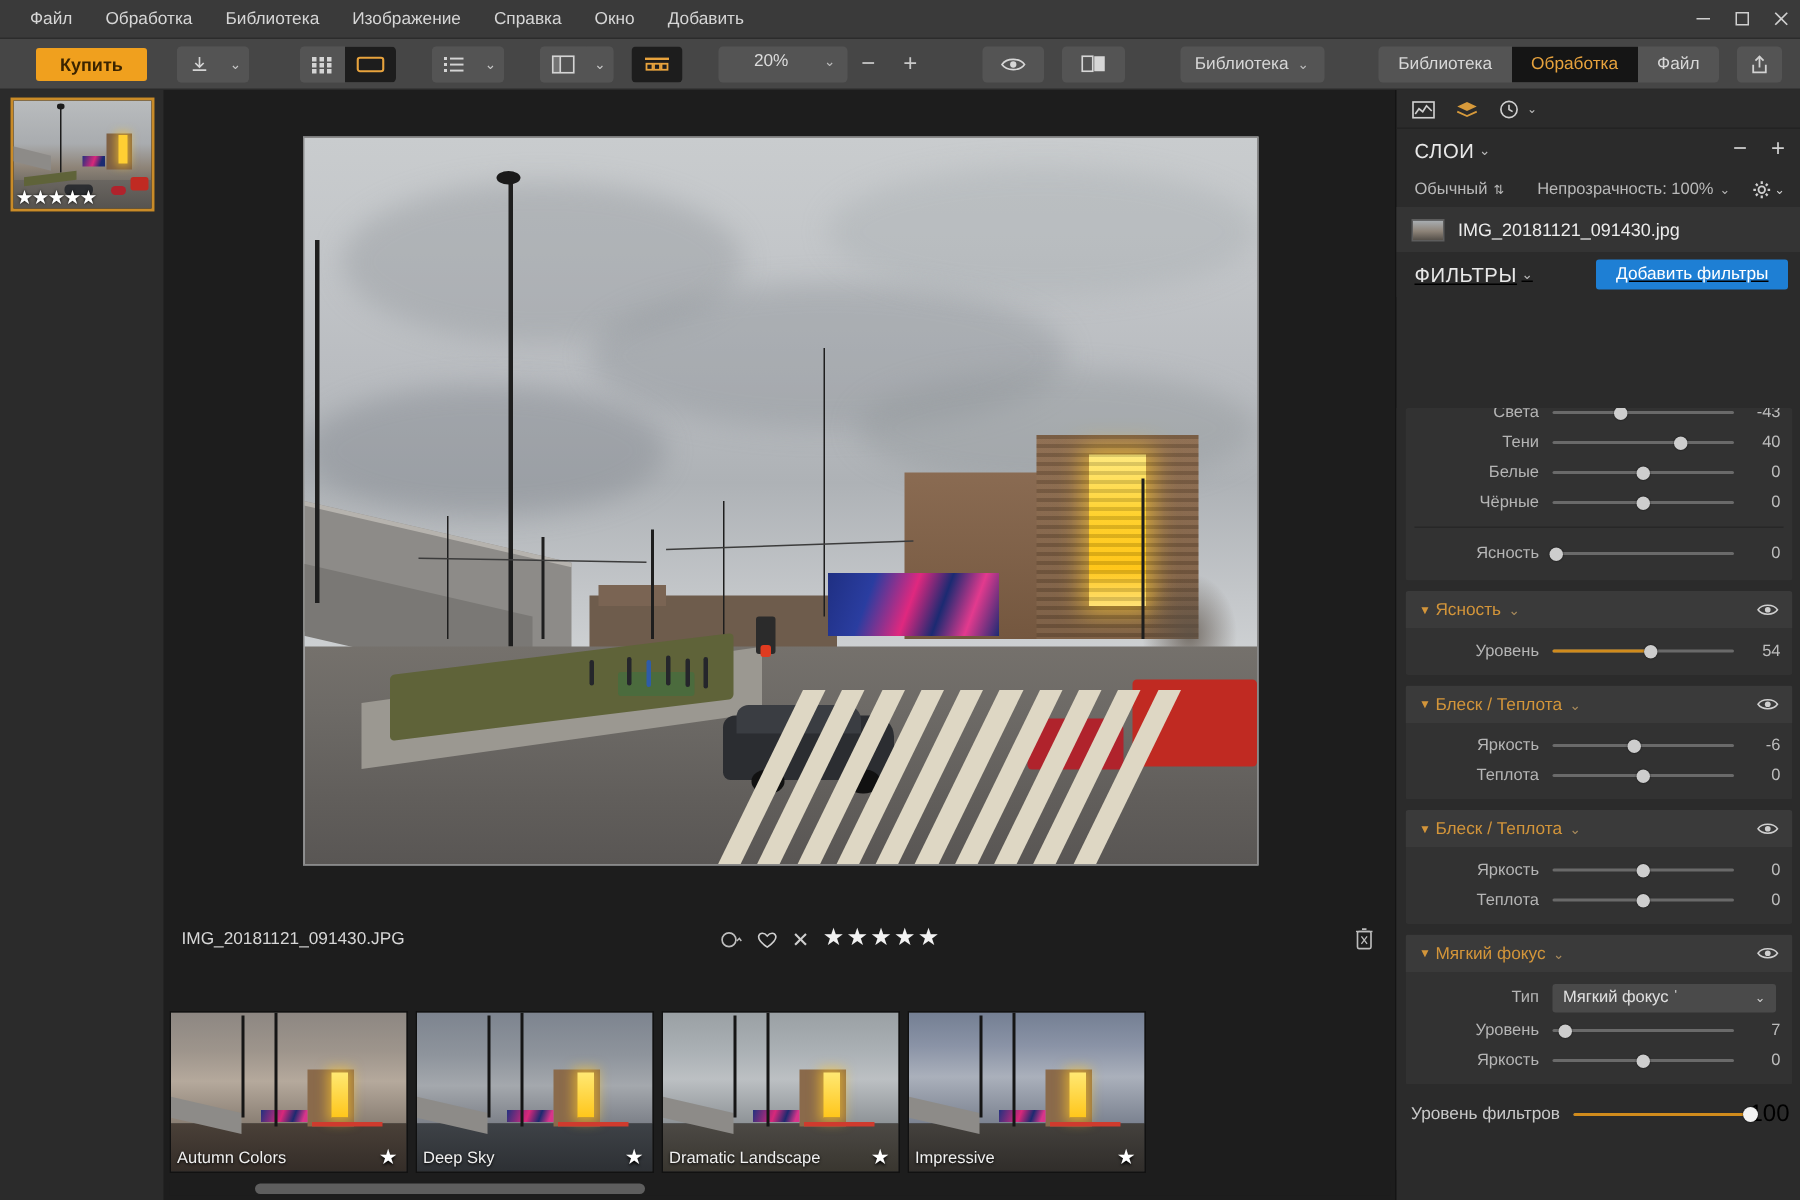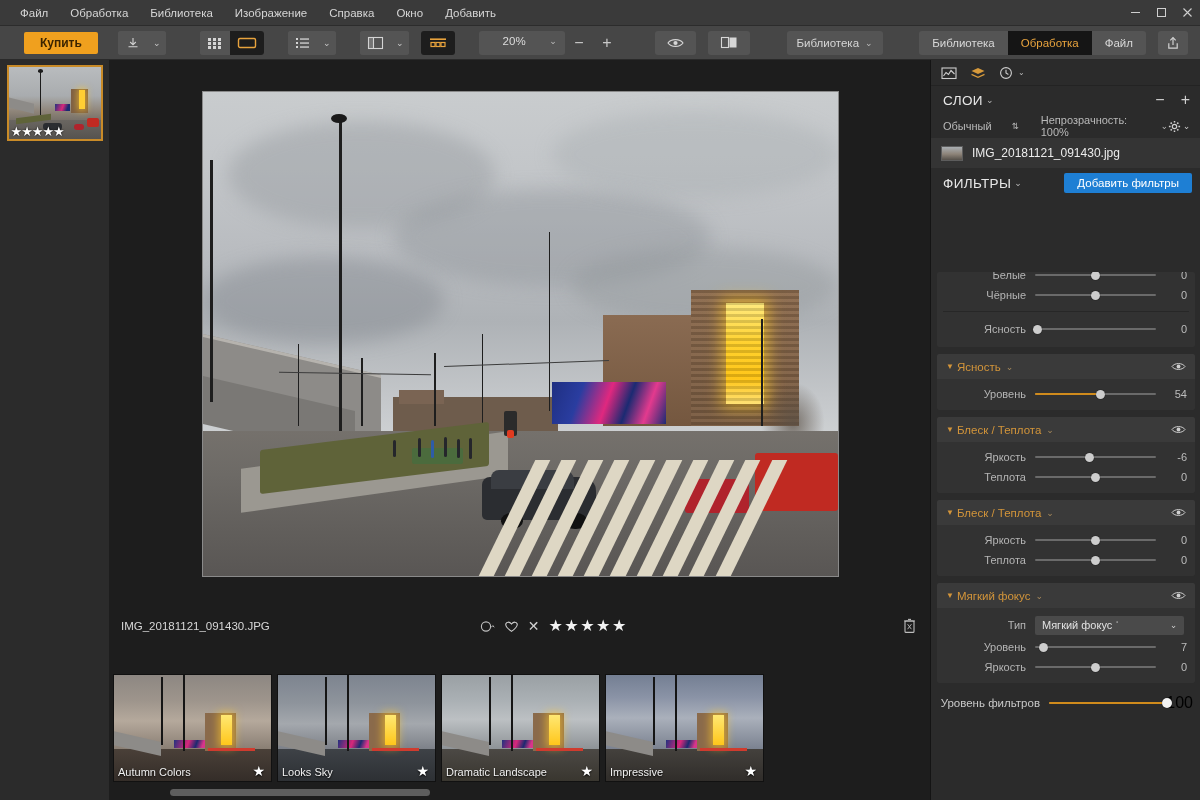--- a/index.html
+++ b/index.html
@@ -264,38 +264,39 @@
   }
   .layers-hdr .ttl { font-size: 13.5px; color: #e8e8e8; letter-spacing: .4px; }
   .layers-hdr .cv { font-size: 9px; color: #bbb; margin-left: 3px; }
   .layers-hdr .sp { margin-left: auto; display: flex; gap: 16px; align-items:center; }
   .layers-hdr .sp span { color: #cfcfcf; font-size: 16px; line-height: 14px; cursor: pointer; }
 
   .blend-row {
     height: 24px; display: flex; align-items: center; padding: 0 10px 0 12px;
     font-size: 11px; color: #b9b9b9;
   }
-  .blend-row .bl { display: flex; align-items: center; gap: 20px; cursor: pointer; }
+  .blend-row .bl { display: flex; align-items: center; gap: 4px; cursor: pointer; }
   .blend-row .op { margin-left: 22px; display: flex; align-items: center; gap: 4px; cursor: pointer; }
   .blend-row .gear { margin-left: auto; display: flex; align-items: center; gap: 2px; color: #cfcfcf; cursor: pointer; }
   .tiny { font-size: 8.5px; }
 
   .layer-item {
     height: 30px; background: #343434; display: flex; align-items: center;
     padding-left: 10px; gap: 9px; cursor: pointer;
   }
   .layer-thumb {
     width: 22px; height: 15px; background: linear-gradient(180deg,#a9aeb2 0%,#8d8378 55%,#55504a 100%);
     border: 1px solid #5d5d5d; flex: 0 0 22px;
   }
   .layer-item .lnm { font-size: 12px; color: #ececec; }
 
   .filters-hdr {
     height: 30px; display: flex; align-items: center; padding: 0 8px 0 12px;
     background: #2b2b2b;
+    text-decoration: underline;
   }
   .filters-hdr .ttl { font-size: 13.5px; color: #e8e8e8; letter-spacing: .4px; }
   .filters-hdr .cv { font-size: 9px; color: #bbb; margin-left: 3px; }
   .add-filters {
     margin-left: auto; background: #1e7fd4; color: #fff; border: none; border-radius: 2px;
     height: 20px; padding: 0 13px; font-size: 11.5px; cursor: pointer;
     font-family: "Liberation Sans", sans-serif;
   }
 
   .filter-scroll {
@@ -673,21 +674,21 @@
           <div class="mini-sky" style="background:linear-gradient(180deg,#7d848f 0%,#8e949c 38%,#a4a8ad 66%,#7d8189 100%);"></div>
           <div class="mini-ground" style="background:linear-gradient(180deg,#3e4247,#2d3034);"></div>
           <div class="mini-brdg"></div>
           <div class="mini-bld"></div>
             <div class="mini-led"></div>
             <div class="mini-bb"></div>
             <div class="mini-redf"></div>
           <div class="mini-pole" style="left:44%;top:0%;width:1.4%;height:72%;"></div>
           <div class="mini-pole" style="left:30%;top:2%;width:1%;height:64%;"></div>
         </div>
-        <span class="lname">Looks Sky</span>
+        <span class="lname">Deep Sky</span>
         <span class="lstar">★</span>
       </div>
 
       <div class="look">
         <div class="mini">
           <div class="mini-sky" style="background:linear-gradient(180deg,#9aa0a4 0%,#aab0b4 34%,#bcc0c3 60%,#8e9397 100%);"></div>
           <div class="mini-ground" style="background:linear-gradient(180deg,#4c4945,#39362f);"></div>
           <div class="mini-brdg"></div>
           <div class="mini-bld"></div>
             <div class="mini-led"></div>
@@ -788,20 +789,36 @@
       <span class="ttl">ФИЛЬТРЫ</span>
       <span class="cv">⌄</span>
       <button class="add-filters">Добавить фильтры</button>
     </div>
 
     <div class="filter-scroll">
 
       <div class="fgroup">
         <div class="fbody" style="padding-top:0;margin-top:-7px;">
           <div class="srow">
+            <span class="lbl">Света</span>
+            <span class="track">
+              <span class="bar"></span>
+              <span class="knob" style="left:38%;"></span>
+            </span>
+            <span class="val">-43</span>
+          </div>
+          <div class="srow">
+            <span class="lbl">Тени</span>
+            <span class="track">
+              <span class="bar"></span>
+              <span class="knob" style="left:71%;"></span>
+            </span>
+            <span class="val">40</span>
+          </div>
+          <div class="srow">
             <span class="lbl">Белые</span>
             <span class="track">
               <span class="bar"></span>
               <span class="knob" style="left:50%;"></span>
             </span>
             <span class="val">0</span>
           </div>
           <div class="srow">
             <span class="lbl">Чёрные</span>
             <span class="track">

